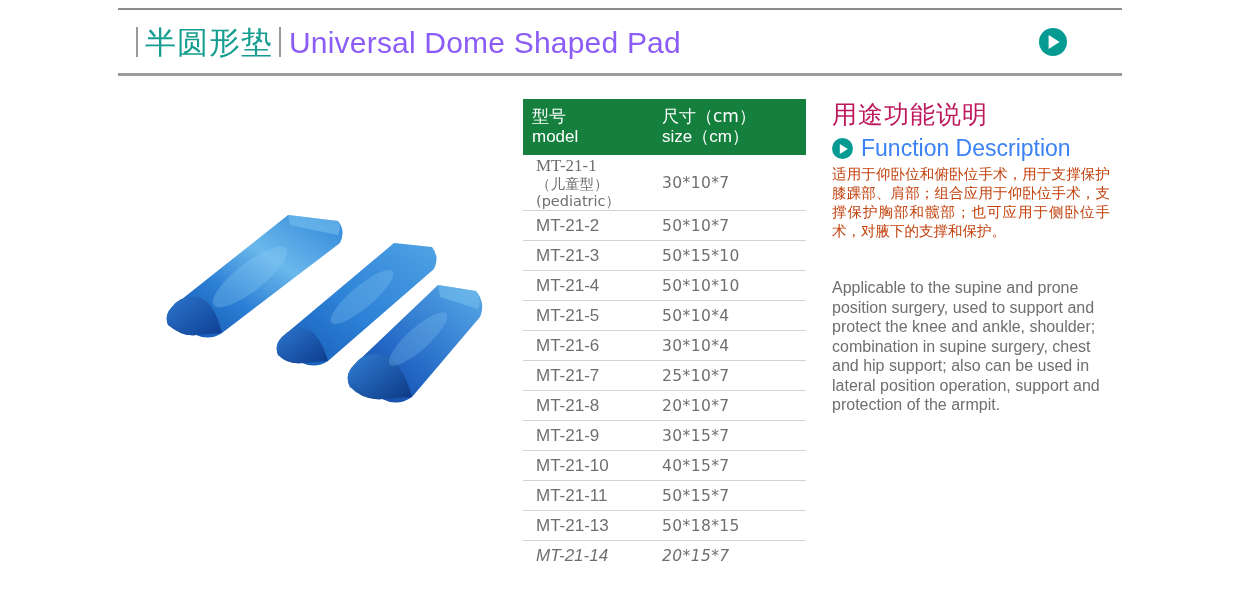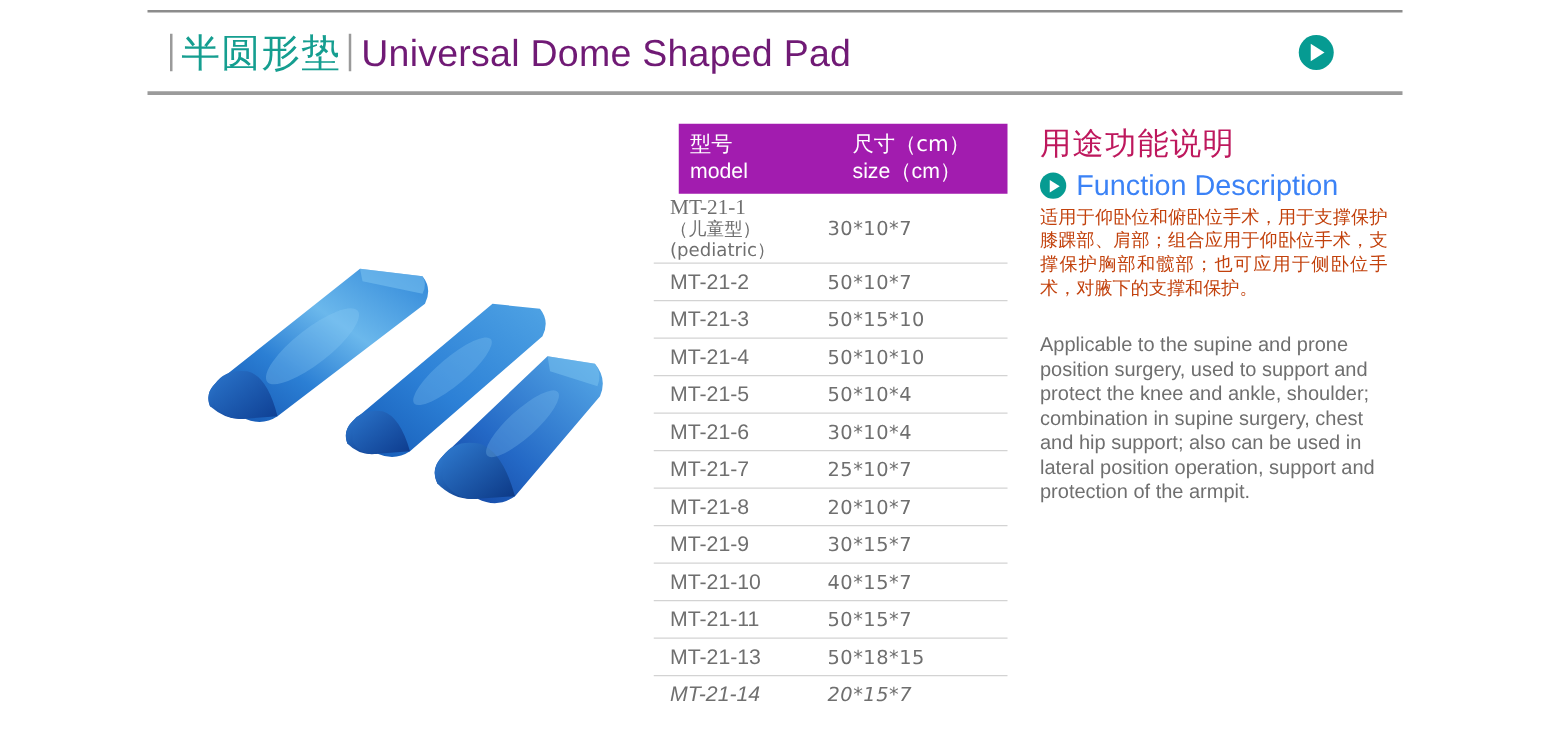--- a/index.html
+++ b/index.html
@@ -56,21 +56,21 @@
   .vbar.second { margin: 0 8px 0 6px; }
   #title-cn {
     font-size: 31px;
     color: #159e90;
     letter-spacing: 1px;
     white-space: nowrap;
     font-family: "DejaVu Sans", "Liberation Sans", sans-serif;
   }
   #title-en {
     font-size: 30px;
-    color: #701a75;
+    color: #8b5cf6;
     white-space: nowrap;
     letter-spacing: 0.2px;
   }
   #header-play {
     position: absolute;
     right: 55px;
     top: 20px;
   }
 
   
@@ -111,25 +111,24 @@
   #product-image svg { display: block; }
 
   
   #spec-table {
     position: absolute;
     left: 523px;
     top: 99px;
     width: 283px;
   }
   .thead {
-    background: #a21caf;
+    background: #15803d;
     color: #ffffff;
     display: flex;
     padding: 7px 0 8px 0;
-    margin-left: 20px;
   }
   .thead .cell-model { width: 135px; padding-left: 9px; box-sizing: border-box; }
   .thead .cell-size { flex: 1; padding-left: 4px; box-sizing: border-box; }
   .th-line1 {
     font-size: 17px;
     line-height: 21px;
     font-family: "DejaVu Sans", "Liberation Sans", sans-serif;
     white-space: nowrap;
   }
   .th-line2 {
@@ -199,21 +198,21 @@
     margin-top: 4px;
     font-size: 14.5px;
     line-height: 19px;
     color: #c2410c;
     text-align: justify;
     text-justify: inter-ideograph;
     font-family: Liberation Mono, monospace;
     width: 278px;
   }
   #desc-en {
-    margin-top: 25px;
+    margin-top: 36px;
     font-size: 16px;
     line-height: 19.5px;
     color: #6f6f6f;
     width: 283px;
   }
 </style>
 </head>
 <body>
 
 <div id="header">

